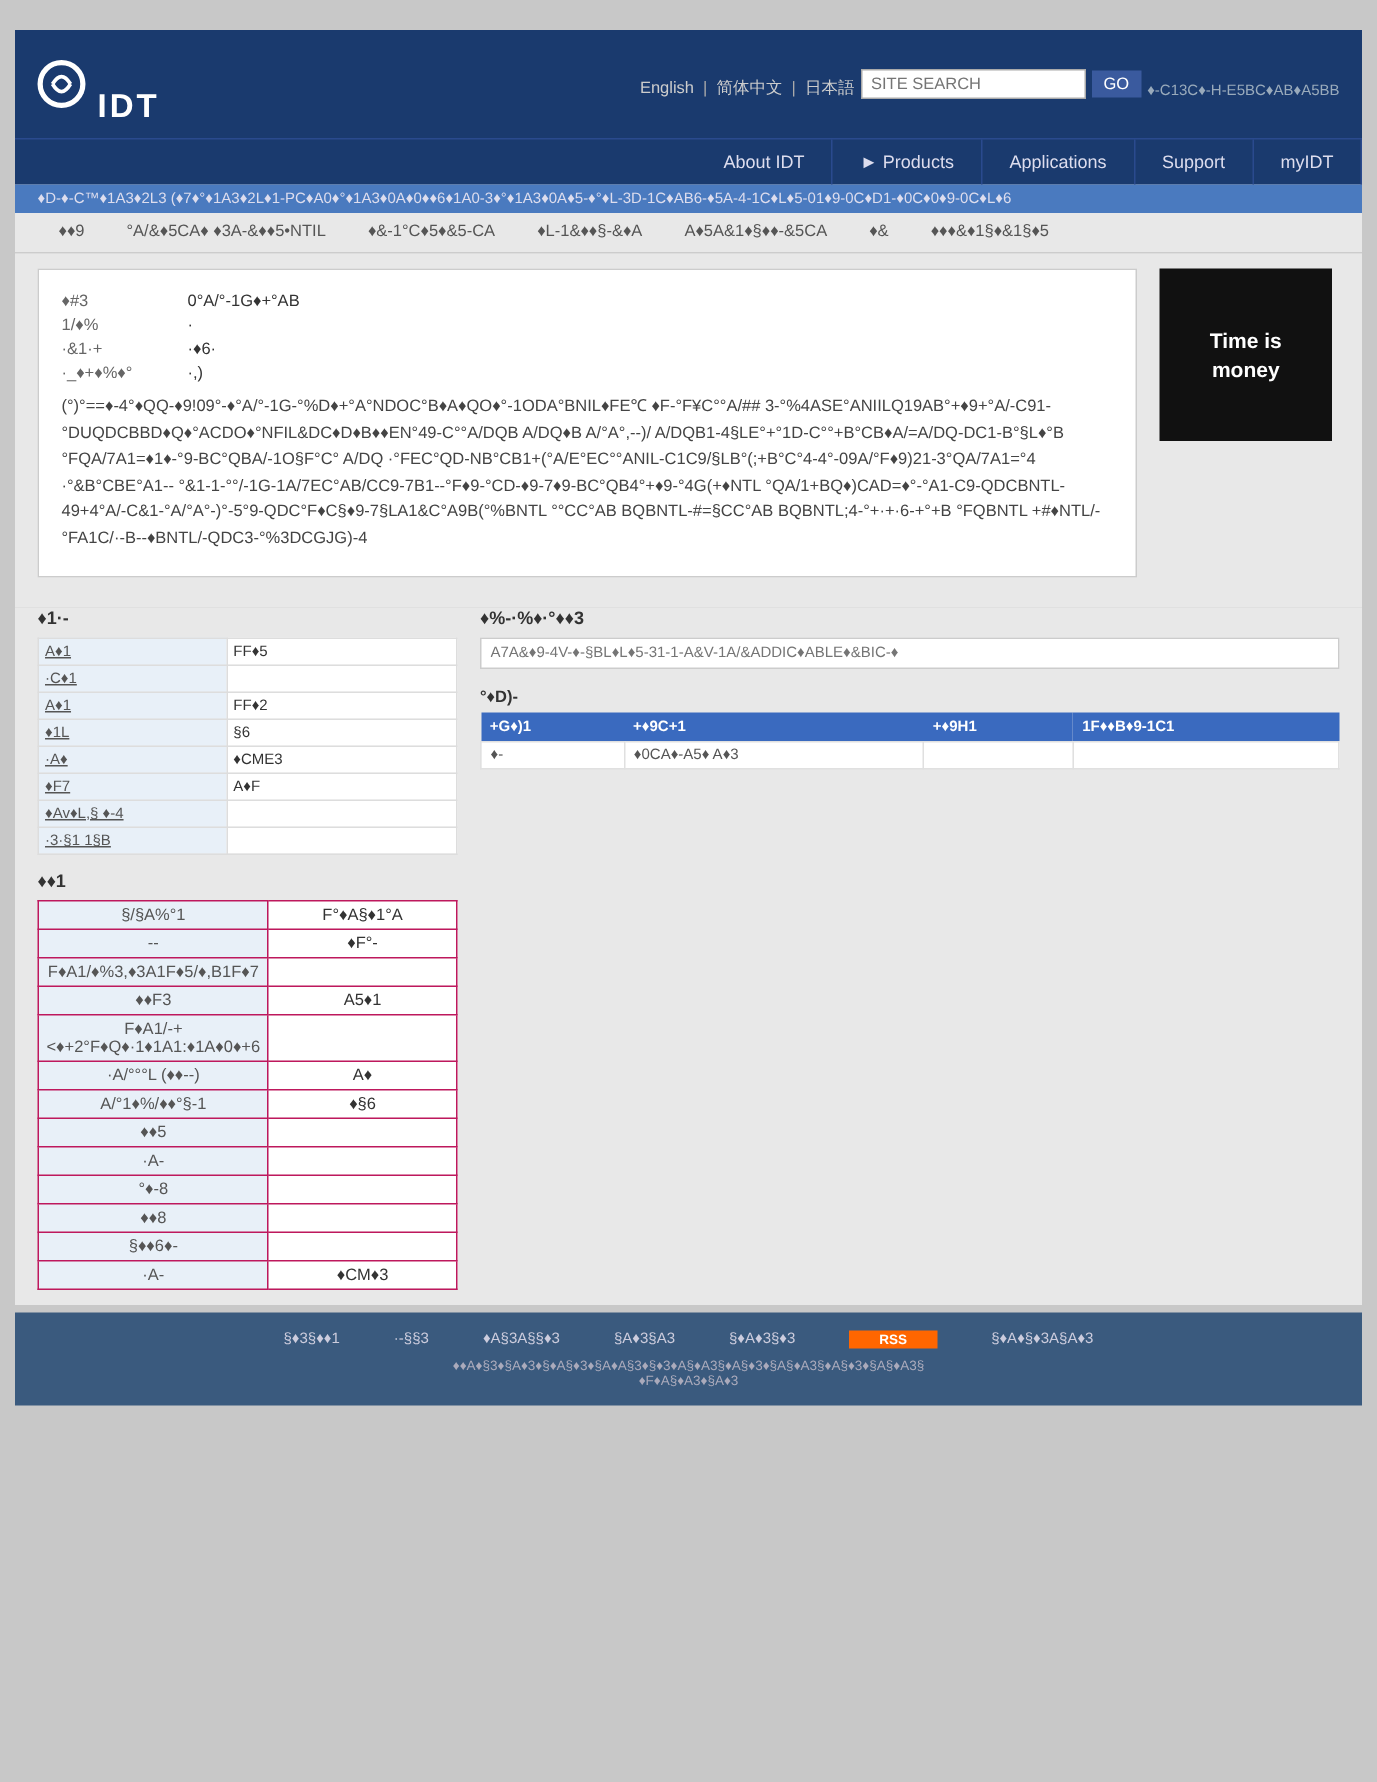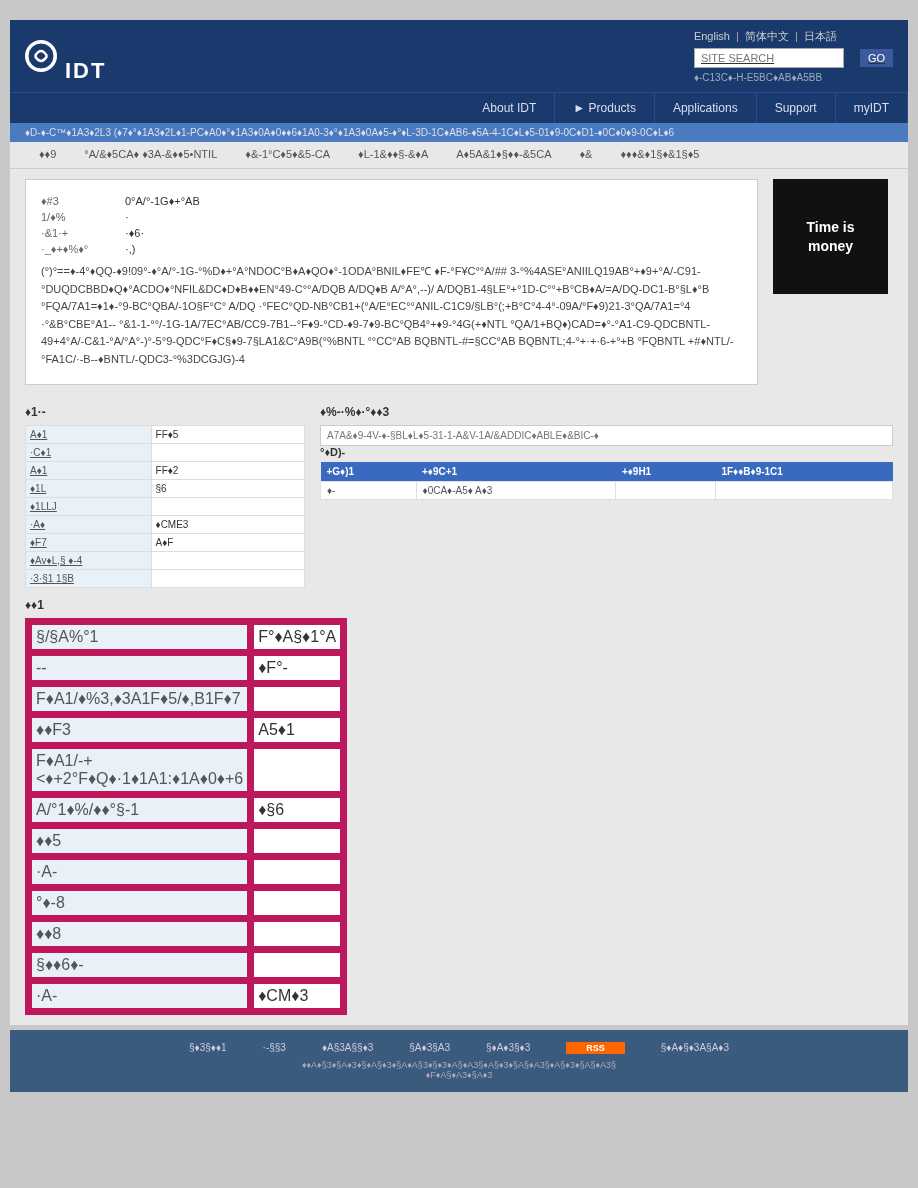--- a/index.html
+++ b/index.html
@@ -5,25 +5,25 @@
     * { margin: 0; padding: 0; box-sizing: border-box; }
     body { background: #c8c8c8; font-family: Arial, sans-serif; font-size: 11px; color: #333; width: 918px; min-height: 1188px; }
 
     .outer-wrapper { background: #c8c8c8; padding: 20px 10px; }
 
     
     .header { background: #1a3a6e; padding: 8px 15px; display: flex; align-items: center; justify-content: space-between; }
     .logo-area { display: flex; align-items: center; }
     .logo-circle { width: 32px; height: 32px; border-radius: 50%; background: #fff; display: flex; align-items: center; justify-content: center; margin-right: 8px; font-weight: bold; color: #1a3a6e; font-size: 14px; }
     .logo-text { color: #fff; font-size: 22px; font-weight: bold; letter-spacing: 2px; margin-top: 30px; }
-    .header-right { display: flex; flex-direction: column; align-items: flex-start; gap: 4px; }
+    .header-right { display: flex; align-items: flex-end; gap: 4px; }
     .lang-links { color: #ccc; font-size: 11px; }
     .lang-links a { color: #ccc; text-decoration: none; }
     .lang-links span { color: #aaa; margin: 0 3px; }
-    .search-row { display: flex; align-items: center; gap: 16px; text-decoration: underline; }
+    .search-row { display: flex; align-items: center; gap: 4px; }
     .search-input { background: #fff; border: 1px solid #aaa; padding: 3px 6px; font-size: 11px; width: 150px; color: #999; }
     .search-btn { background: #3a5a9e; color: #fff; border: none; padding: 3px 8px; font-size: 11px; cursor: pointer; display: flex; align-items: center; gap: 3px; }
     .advanced-link { color: #9ab; font-size: 10px; text-align: right; }
 
     
     .nav-bar { background: #1a3a6e; border-top: 1px solid #2a4a8e; display: flex; justify-content: flex-end; }
     .nav-item { color: #dde; padding: 8px 18px; font-size: 12px; cursor: pointer; border-right: 1px solid #2a4a8e; }
 
     
     .breadcrumb { background: #4a7abf; padding: 4px 15px; color: #dde; font-size: 10px; overflow: hidden; white-space: nowrap; text-overflow: ellipsis; }
@@ -55,31 +55,31 @@
     .section-right { flex: 1; }
 
     .section-title { font-size: 12px; font-weight: bold; color: #333; margin-bottom: 6px; }
     .form-table { width: 100%; border-collapse: collapse; }
     .form-table tr td { padding: 3px 4px; font-size: 10px; border: 1px solid #ddd; background: #fff; }
     .form-table tr td:first-child { background: #e8f0f8; color: #555; width: 45%; text-decoration: underline; }
     .form-table tr td:last-child { color: #333; }
 
     
     .related-section { margin-bottom: 10px; }
-    .related-input { width: 100%; border: 1px solid #ccc; padding: 4px 6px; font-size: 10px; background: #fff; color: #555; margin-bottom: 0; }
+    .related-input { width: 100%; border: 1px solid #ccc; padding: 4px 6px; font-size: 10px; background: #fff; color: #555; margin-bottom: 13px; }
     .results-title { font-size: 11px; font-weight: bold; margin-bottom: 4px; color: #333; }
     .results-table { width: 100%; border-collapse: collapse; }
     .results-table th { background: #3a6abf; color: #fff; padding: 4px 6px; font-size: 10px; text-align: left; }
     .results-table td { background: #fff; padding: 3px 6px; font-size: 10px; border: 1px solid #e0e0e0; color: #555; }
 
     
     .order-section { background: #e8e8e8; padding: 0 15px 10px; }
     .order-title { font-size: 12px; font-weight: bold; color: #333; margin-bottom: 6px; }
     .order-table { width: 280px; border-collapse: collapse; }
-    .order-table tr td { padding: 3px 4px; font-size: 16px; border: 7px solid #be185d; background: #fff; }
+    .order-table tr td { padding: 3px 4px; font-size: 11px; border: 1px solid #be185d; background: #fff; text-align: center; }
     .order-table tr td:first-child { background: #e8f0f8; color: #555; width: 55%; }
 
     
     .footer { background: #3a5a7e; padding: 12px 15px; margin-top: 5px; }
     .footer-top { display: flex; justify-content: center; gap: 36px; margin-bottom: 6px; }
     .footer-link { color: #ccd; font-size: 10px; text-decoration: none; }
     .footer-bottom { text-align: center; color: #aab; font-size: 9px; }
     .rss-badge { background: #f60; color: #fff; padding: 1px 20px; font-size: 9px; font-weight: bold; }
   </style>
 </head>
@@ -178,24 +178,20 @@
           <td>·C♦1</td>
           <td></td>
         </tr>
         <tr>
           <td>A♦1</td>
           <td>FF♦2</td>
         </tr>
         <tr>
           <td>♦1L</td>
           <td>§6</td>
-        </tr>
-        <tr>
-          <td>♦1LLJ</td>
-          <td></td>
         </tr>
         <tr>
           <td>·A♦</td>
           <td>♦CME3</td>
         </tr>
         <tr>
           <td>♦F7</td>
           <td>A♦F</td>
         </tr>
         <tr>
@@ -255,20 +251,24 @@
       </tr>
       <tr>
         <td>♦♦F3</td>
         <td>A5♦1</td>
       </tr>
       <tr>
         <td>F♦A1/-+&lt;♦+2°F♦Q♦·1♦1A1:♦1A♦0♦+6</td>
         <td></td>
       </tr>
       <tr>
+        <td>·A/°°°L (♦♦--)</td>
+        <td>A♦</td>
+      </tr>
+      <tr>
         <td>A/°1♦%/♦♦°§-1</td>
         <td>♦§6</td>
       </tr>
       <tr>
         <td>♦♦5</td>
         <td></td>
       </tr>
       <tr>
         <td>·A-</td>
         <td></td>

